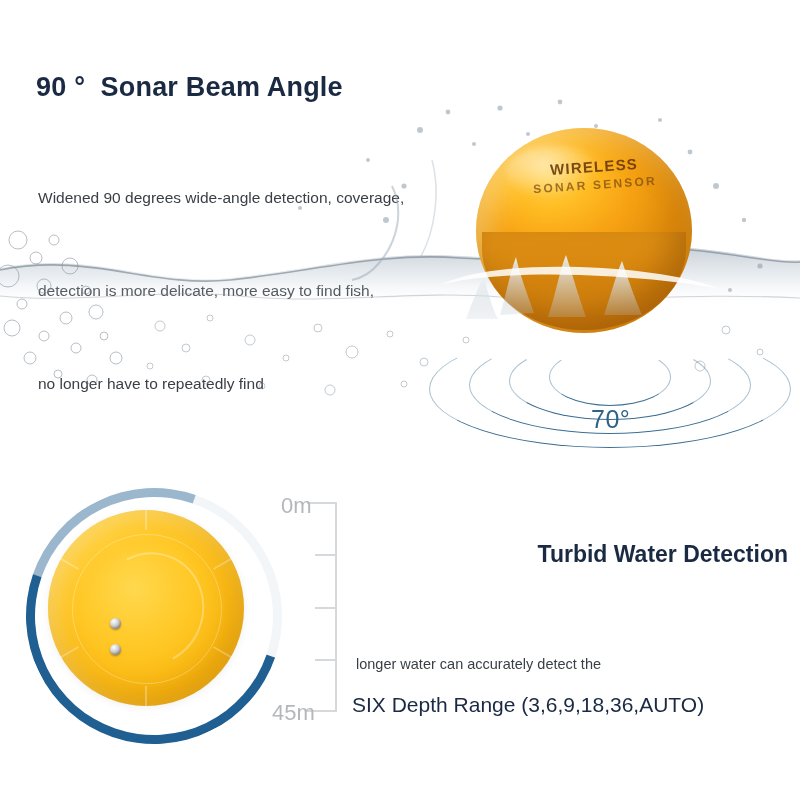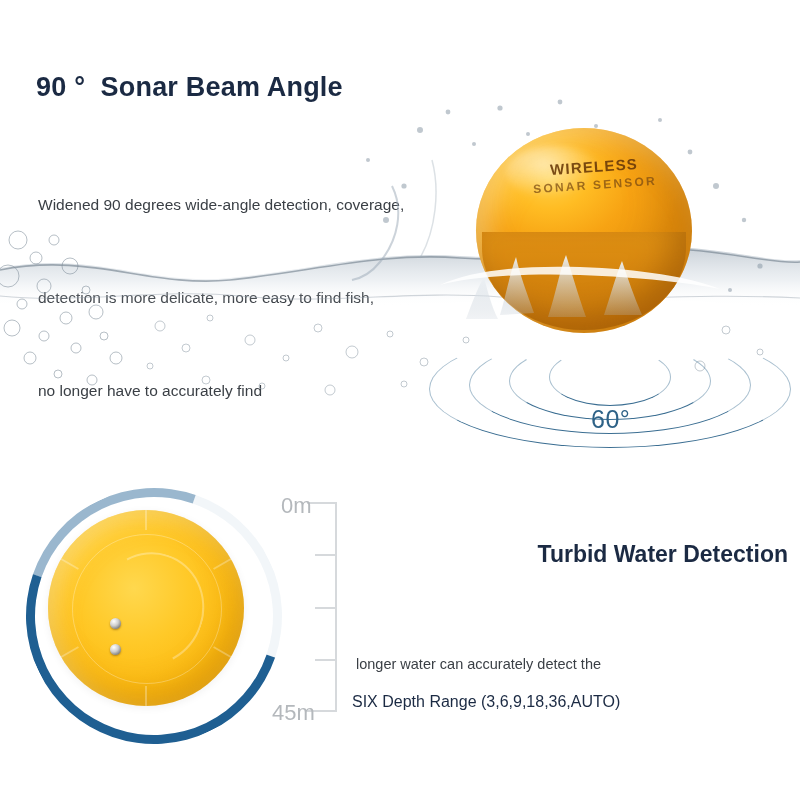--- a/index.html
+++ b/index.html
@@ -24,21 +24,21 @@
     top: 72px;
     font-size: 27px;
     font-weight: bold;
     color: #1b2a43;
     letter-spacing: 0.2px;
     white-space: pre;
   }
   .body-copy {
     position: absolute;
     left: 38px;
-    top: 127px;
+    top: 120px;
     font-size: 15.5px;
     color: #3a3f45;
     line-height: 31px;
     white-space: pre;
   }
 
   
   .water-scene {
     position: absolute;
     left: 0;
@@ -250,36 +250,36 @@
     top: 589px;
     font-size: 14.5px;
     color: #3a3f45;
     line-height: 30px;
     white-space: pre;
   }
   .depth-range {
     position: absolute;
     left: 352px;
     top: 693px;
-    font-size: 16px;
+    font-size: 21px;
     color: #1b2a43;
     white-space: pre;
   }
 </style>
 </head>
 <body>
 
 <div id="page">
 
   <div class="heading-main">90 °  Sonar Beam Angle</div>
 
   <div class="body-copy">
     <div>Widened 90 degrees wide-angle detection, coverage,</div>
     <div>detection is more delicate, more easy to find fish,</div>
-    <div>no longer have to accurately find</div>
+    <div>no longer have to repeatedly find</div>
   </div>
 
   <div class="water-scene">
     <svg width="800" height="330" viewBox="0 0 800 330">
       <defs>
         <linearGradient id="wgrad" x1="0" y1="0" x2="0" y2="1">
           <stop offset="0%" stop-color="#9aa8b5" stop-opacity="0.55"></stop>
           <stop offset="55%" stop-color="#c3ced8" stop-opacity="0.30"></stop>
           <stop offset="100%" stop-color="#ffffff" stop-opacity="0"></stop>
         </linearGradient>
@@ -379,21 +379,21 @@
     </svg>
   </div>
 
   <div class="sonar-arcs">
     <div class="arc" style="width:120px;height:56px;top:28px;"></div>
     <div class="arc" style="width:200px;height:76px;top:22px;"></div>
     <div class="arc" style="width:280px;height:96px;top:16px;"></div>
     <div class="arc" style="width:360px;height:116px;top:10px;"></div>
   </div>
 
-  <div class="angle-label">60°</div>
+  <div class="angle-label">70°</div>
 
   <div class="disc-wrap">
     <div class="ring-arc"></div>
     <div class="disc">
       <div class="disc-inner-ring"></div>
       <div class="disc-arc-detail"></div>
       <div class="disc-seam" style="transform:rotate(0deg)"></div>
       <div class="disc-seam" style="transform:rotate(60deg)"></div>
       <div class="disc-seam" style="transform:rotate(120deg)"></div>
       <div class="disc-seam" style="transform:rotate(180deg)"></div>

